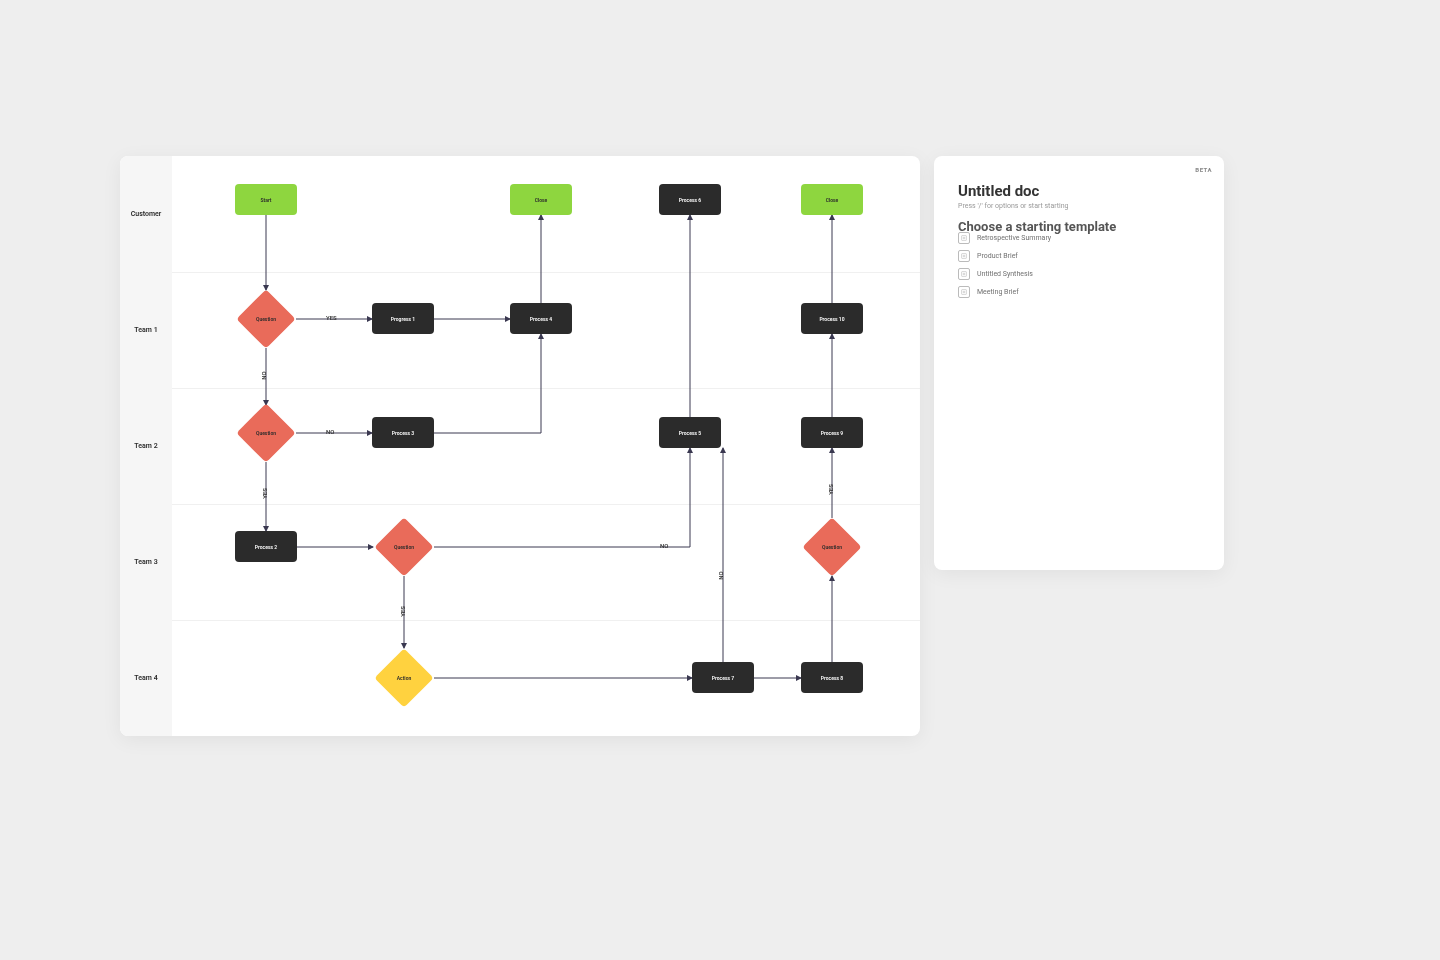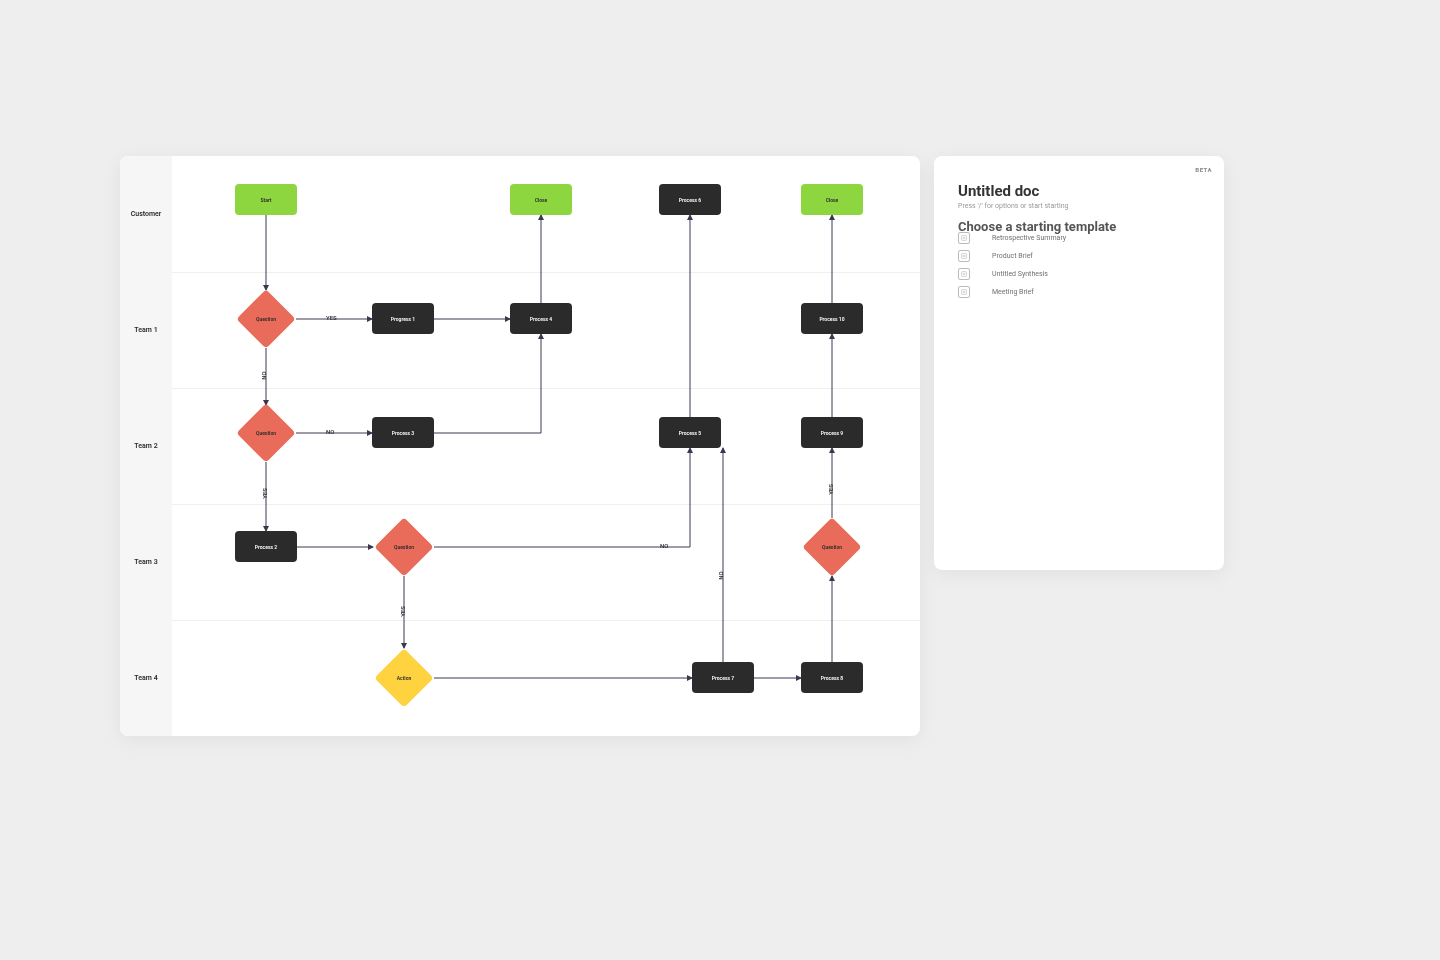--- a/index.html
+++ b/index.html
@@ -31,21 +31,21 @@
   .arrowhead{fill:#3a3850;}
   .elabel{position:absolute;font-size:6px;color:#2a2a2a;font-weight:500;}
   .elabel.v{transform:rotate(-90deg);transform-origin:center center;}
   
   #doc{position:absolute;left:934px;top:156px;width:290px;height:414px;background:#fff;border-radius:8px;box-shadow:0 4px 20px rgba(0,0,0,0.06);}
   #doc .beta{position:absolute;right:12px;top:10px;font-size:6px;letter-spacing:0.5px;font-weight:700;color:#888;}
   #doc h1{position:absolute;left:24px;top:26px;margin:0;font-size:15px;font-weight:700;color:#333;}
   #doc .hint{position:absolute;left:24px;top:46px;font-size:7px;color:#999;}
   #doc .tmpl-head{position:absolute;left:24px;top:63px;font-size:13px;font-weight:700;color:#555;}
   #doc .tmpl-list{position:absolute;left:24px;top:76px;display:flex;flex-direction:column;gap:6px;}
-  #doc .tmpl-item{display:flex;align-items:center;gap:22px;height:12px;cursor:pointer;}
+  #doc .tmpl-item{display:flex;align-items:center;gap:7px;height:12px;cursor:pointer;}
   #doc .tmpl-item .icon{width:10px;height:10px;border:1px solid #bbb;border-radius:2px;display:flex;align-items:center;justify-content:center;}
   #doc .tmpl-item .icon svg{width:6px;height:6px;}
   #doc .tmpl-item .txt{font-size:7px;color:#707070;}
 </style>
 </head>
 <body>
 
 <div id="stage">
 
   <div id="canvas">

